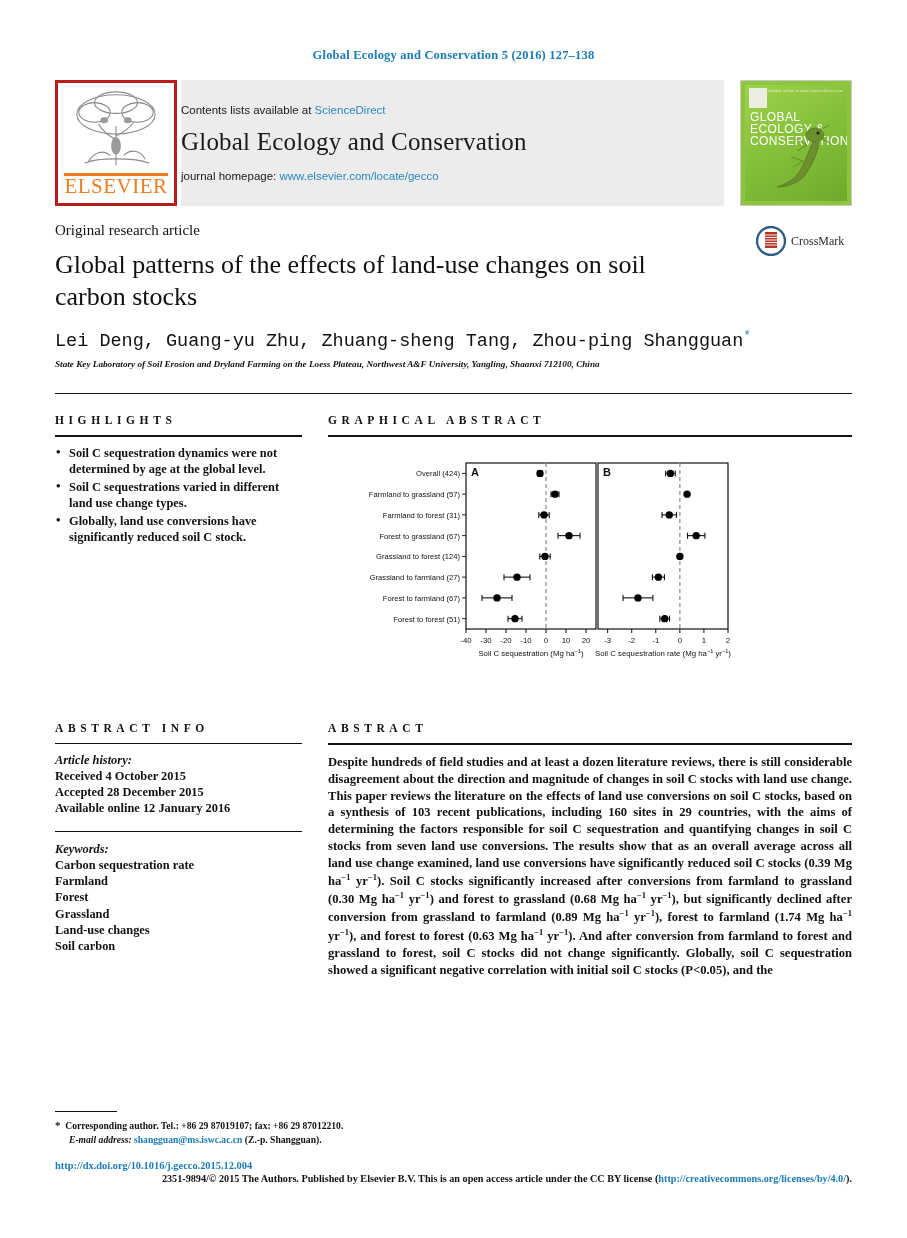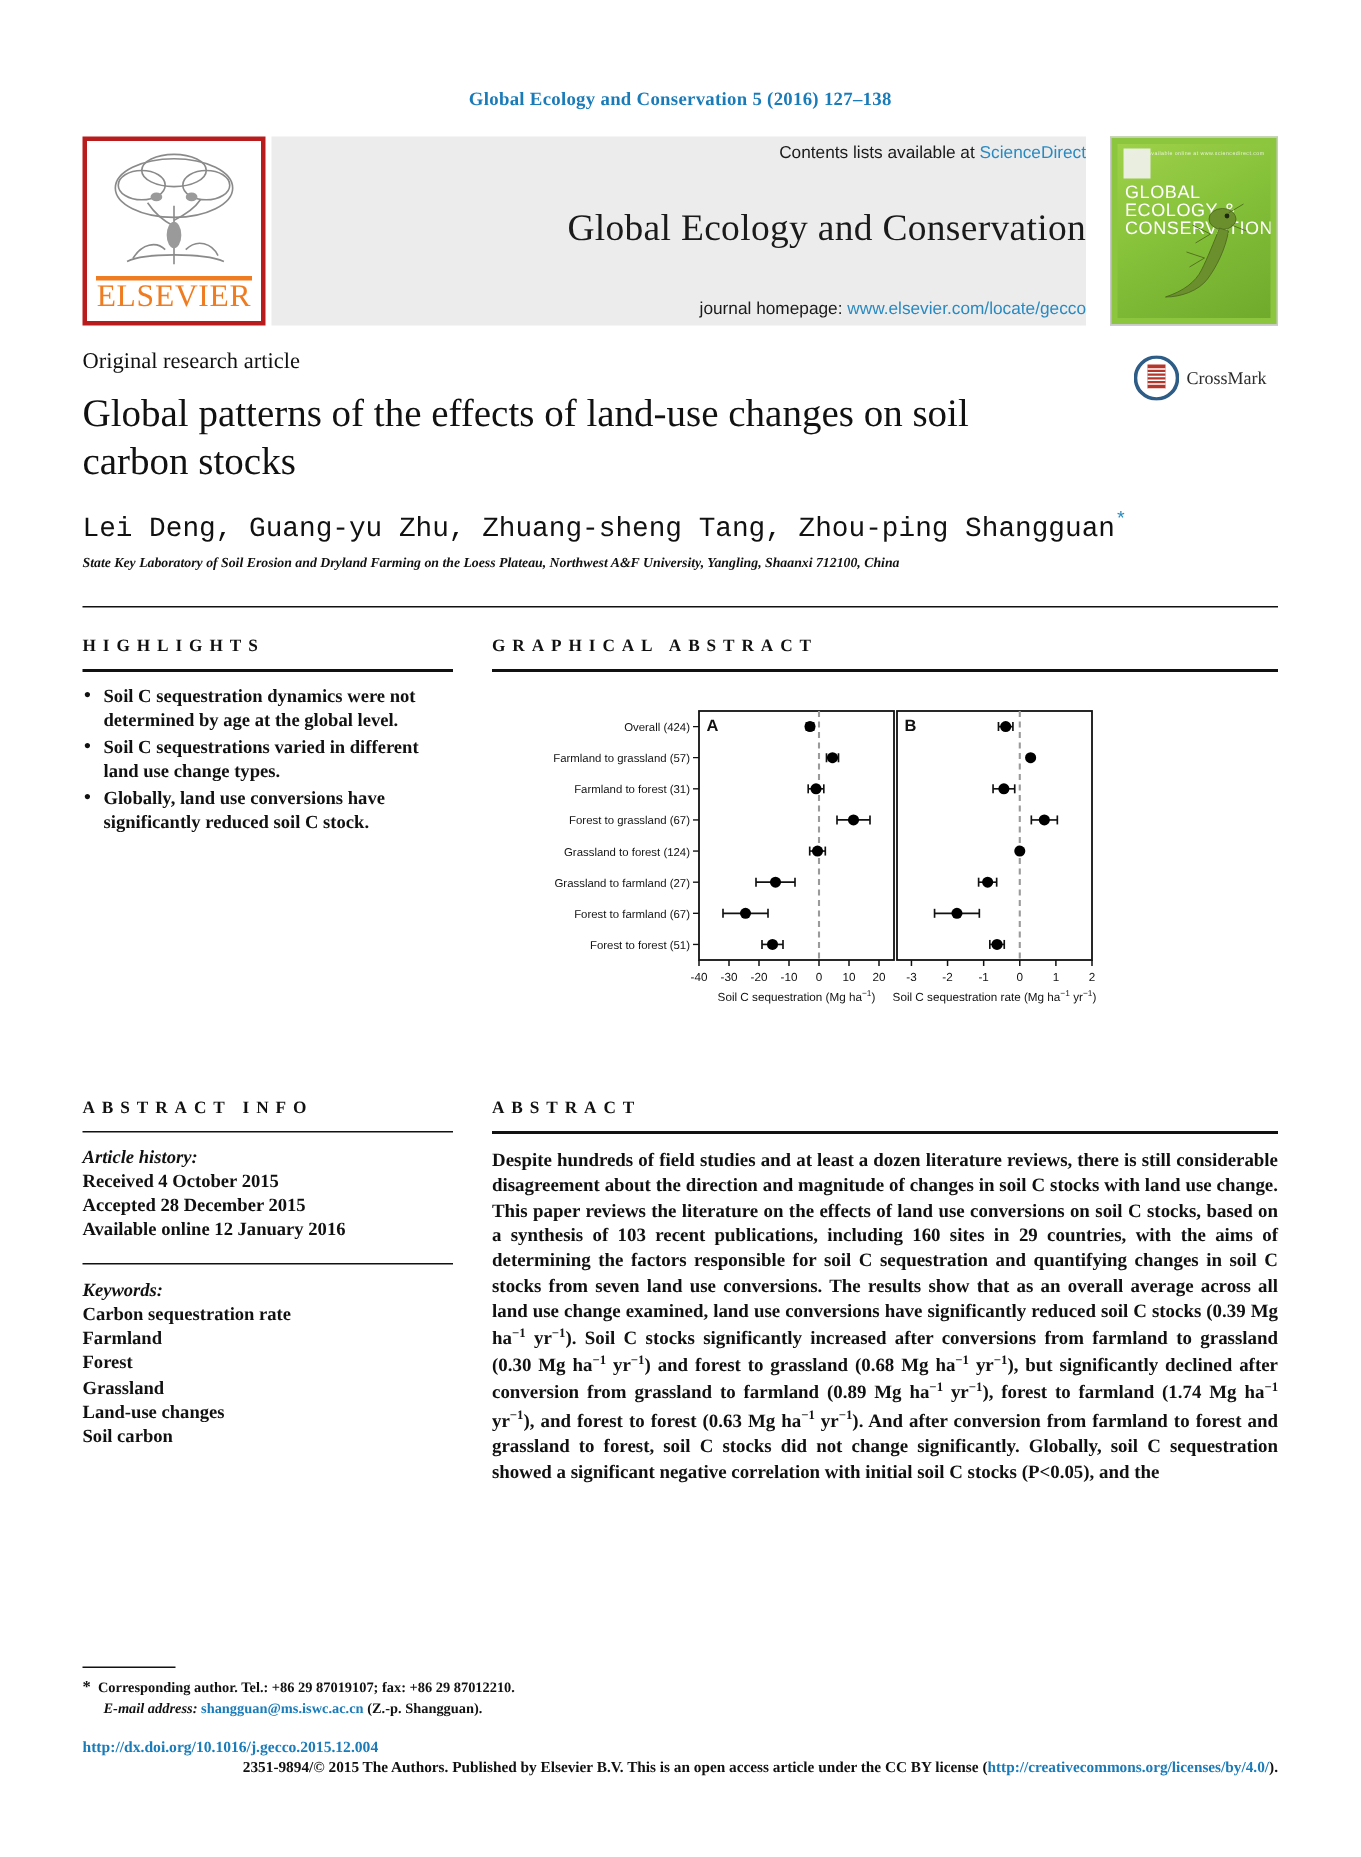--- a/index.html
+++ b/index.html
@@ -5,21 +5,21 @@
   * { box-sizing: border-box; }
   html, body { margin:0; padding:0; }
   body {
     width:907px; height:1238px;
     background:#ffffff;
     font-family:"Liberation Serif", serif;
     color:#000;
     position:relative;
     overflow:hidden;
   }
-  .page { width:907px; height:1238px; position:relative; padding:11px 55px; }
+  .page { width:907px; height:1238px; position:relative; padding:0 55px; }
 
   
   .runninghead {
     text-align:center;
     color:#1a7bb9;
     font-weight:bold;
     font-size:12.5px;
     padding-top:48px;
     letter-spacing:.2px;
   }
@@ -46,23 +46,22 @@
     color:#ef7c21; font-size:21px; letter-spacing:.5px;
     line-height:1; padding-bottom:2px;
   }
   .elsevier-rule { width:104px; height:3px; background:#ef7c21; }
 
   .journal-band {
     flex:1 1 auto;
     background:#ececec;
     margin-left:4px; margin-right:16px;
     display:flex; flex-direction:column;
-    align-items:flex-end; justify-content:center;
+    align-items:flex-start; justify-content:center;
     font-family:"Liberation Sans", sans-serif;
-    gap:19px;
   }
   .contents-line { font-size:11.5px; color:#1a1a1a; }
   .contents-line a { color:#2a8ac0; text-decoration:none; }
   .journal-title {
     font-family:"Liberation Serif", serif;
     font-size:25px; margin:12px 0 14px; color:#1a1a1a;
     letter-spacing:.2px;
   }
   .homepage-line { font-size:11.5px; color:#1a1a1a; }
   .homepage-line a { color:#2a8ac0; text-decoration:none; }

